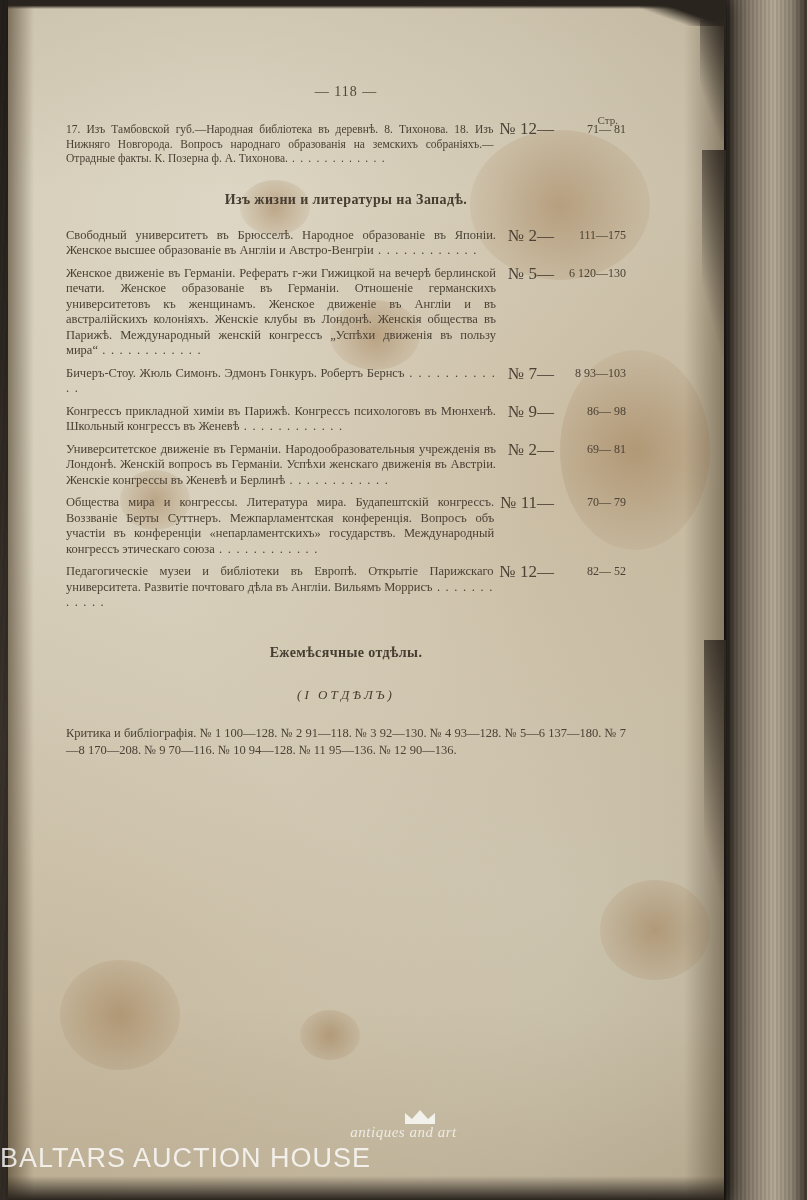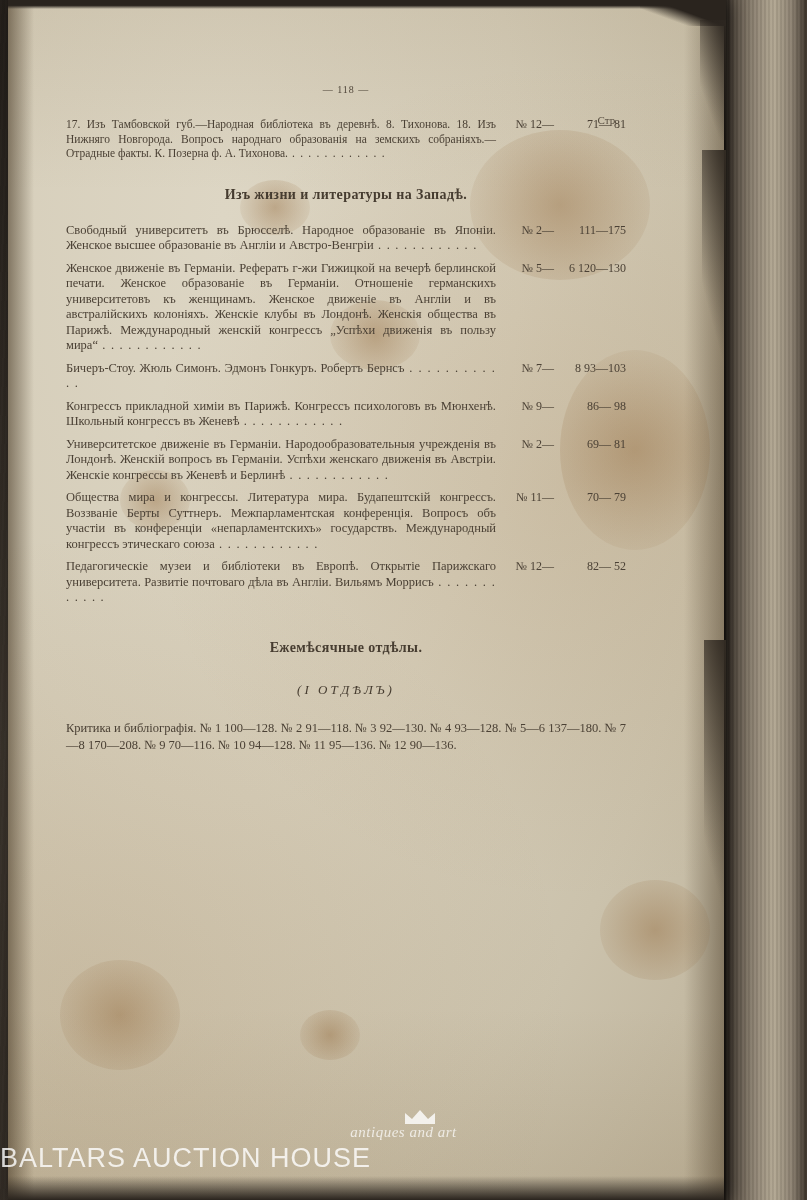--- a/index.html
+++ b/index.html
@@ -93,21 +93,21 @@
   
   .text-col {
     position: absolute;
     left: 66px;
     top: 84px;
     width: 560px;
     color: #4a4034;
   }
   .folio {
     text-align: center;
-    font-size: 10px;
+    font-size: 14px;
     letter-spacing: 1px;
     color: #50463a;
     margin-bottom: 22px;
   }
   .col-head {
     position: absolute;
     right: 8px;
     top: 30px;
     font-size: 11px;
     color: #544a3d;
@@ -122,21 +122,21 @@
   .entry .body {
     flex: 1 1 auto;
     text-align: justify;
     padding-right: 6px;
   }
   .dots { letter-spacing: 1.2px; }
   .entry .num {
     flex: 0 0 52px;
     text-align: right;
     white-space: nowrap;
-    font-size: 12px;
+    font-size: 17px;
   }
   .entry .pages {
     flex: 0 0 68px;
     text-align: right;
     white-space: nowrap;
     font-size: 12px;
     padding-left: 4px;
   }
   .section-title {
     text-align: center;

